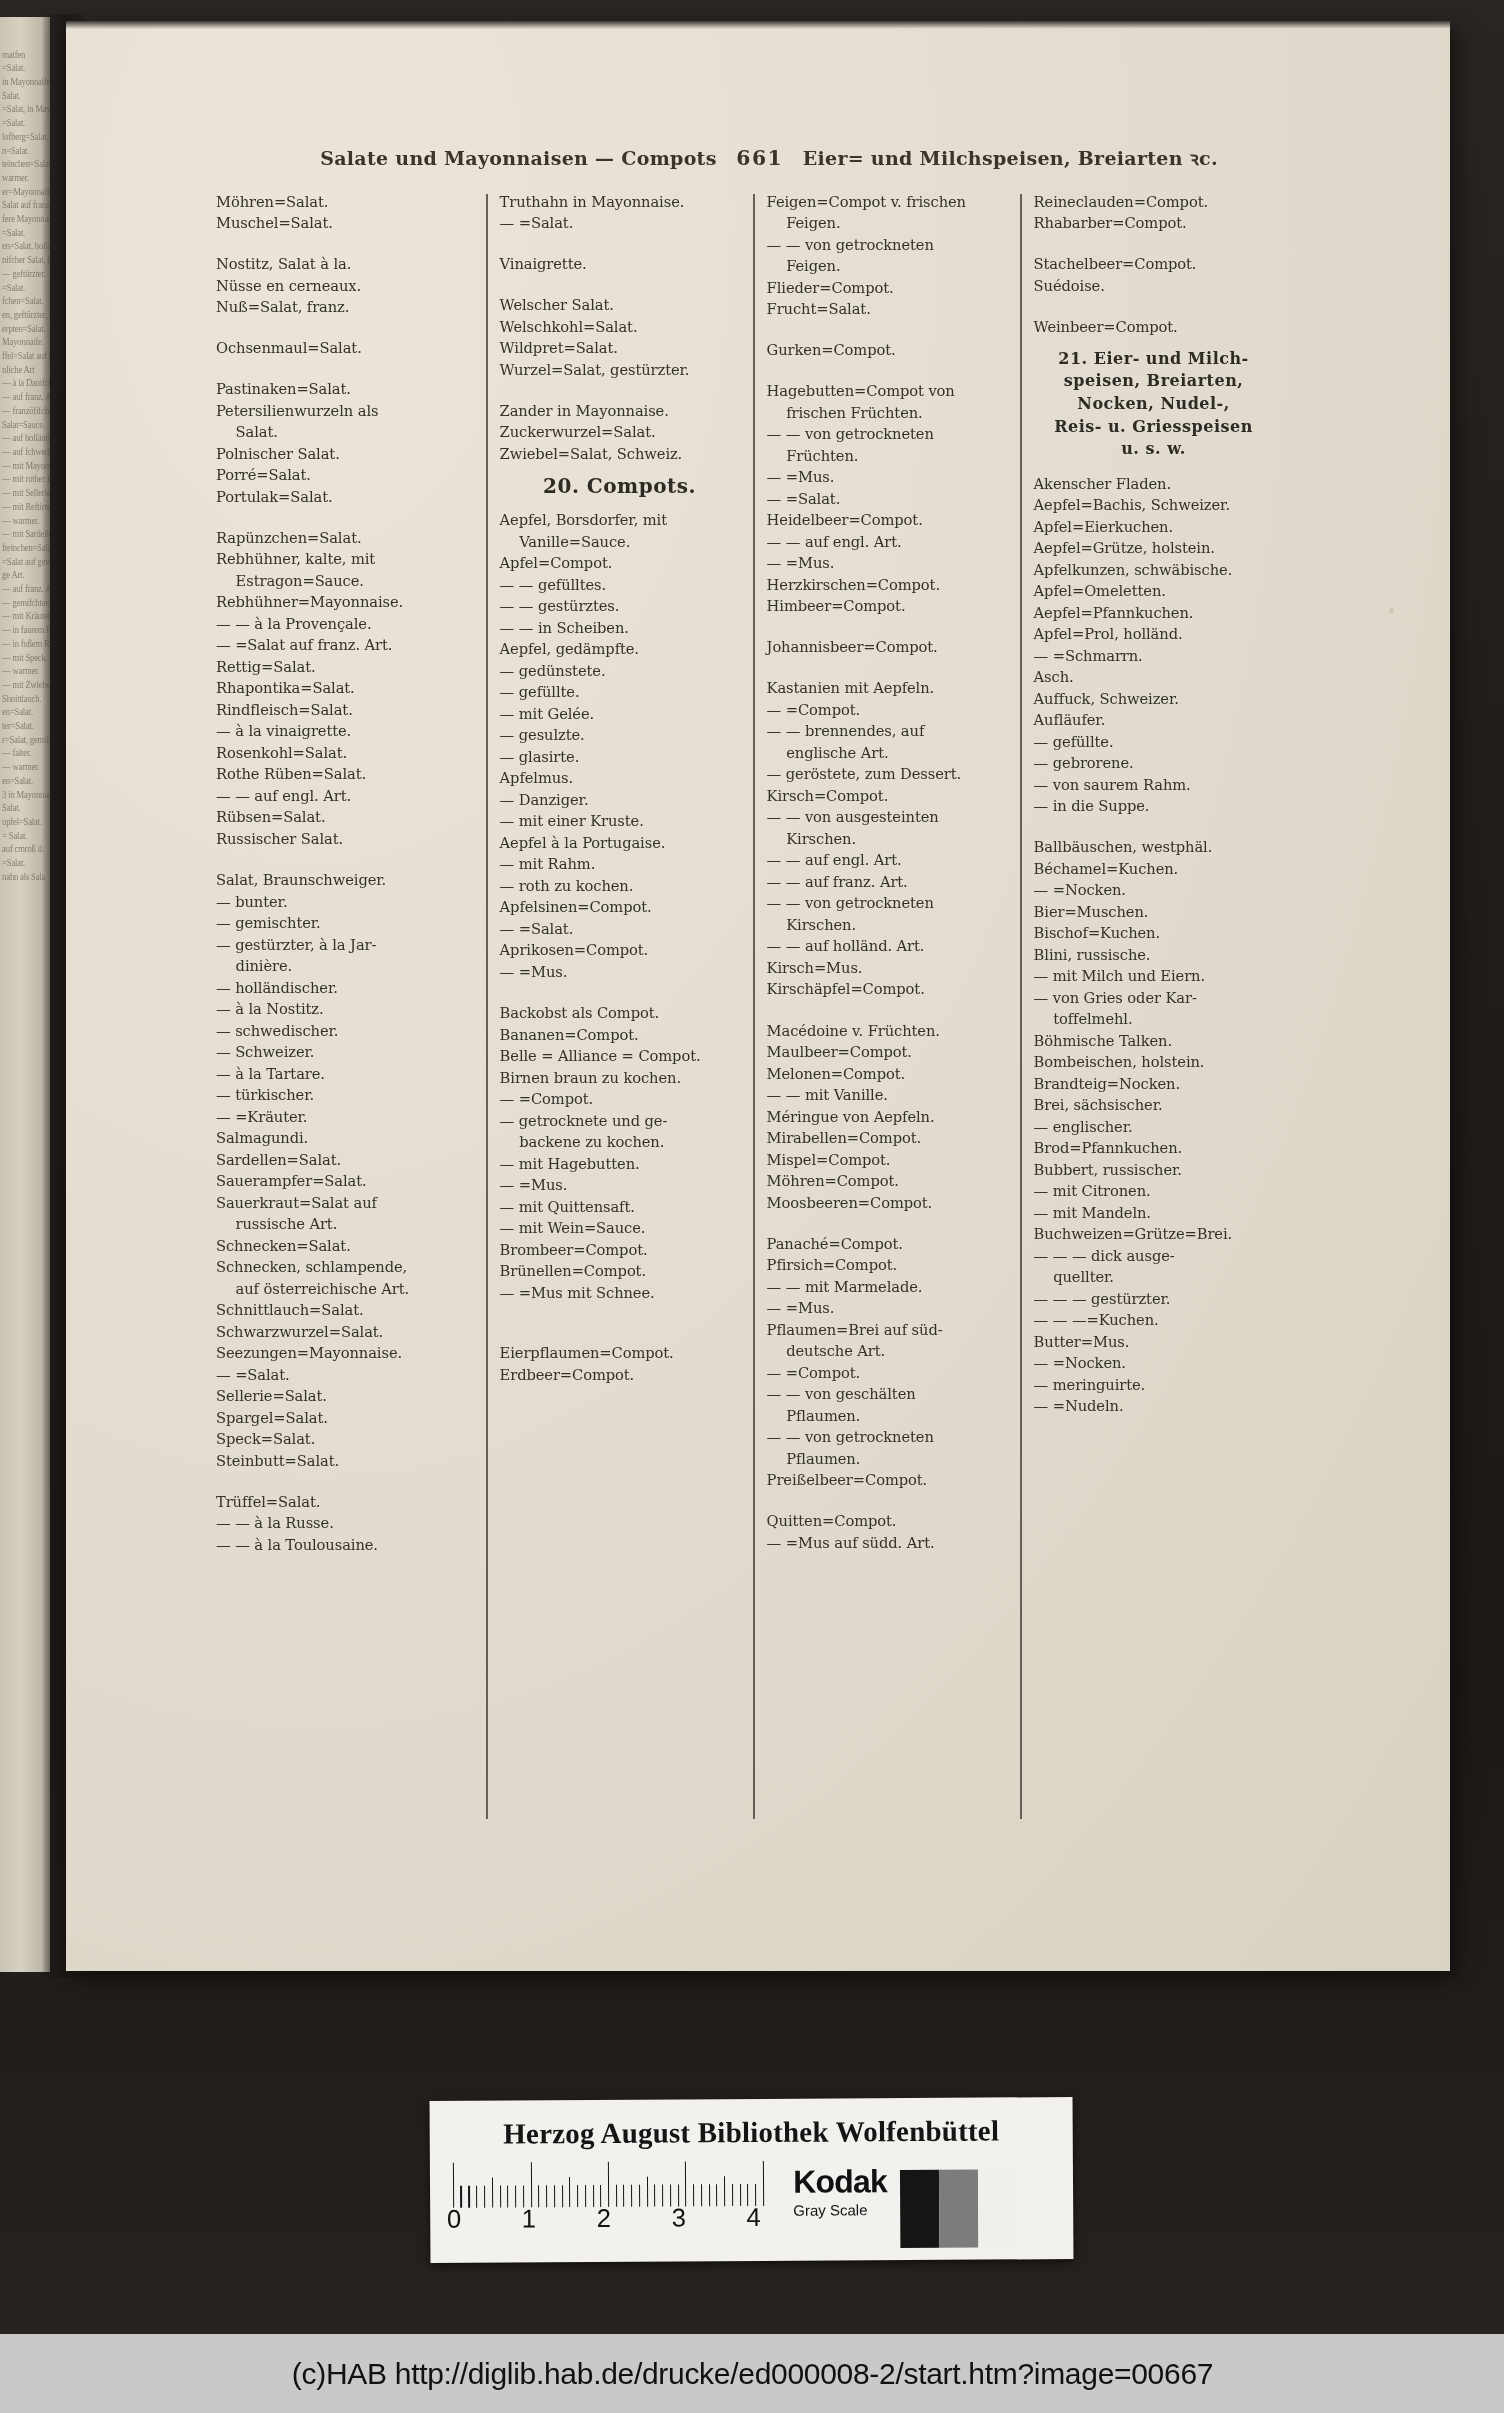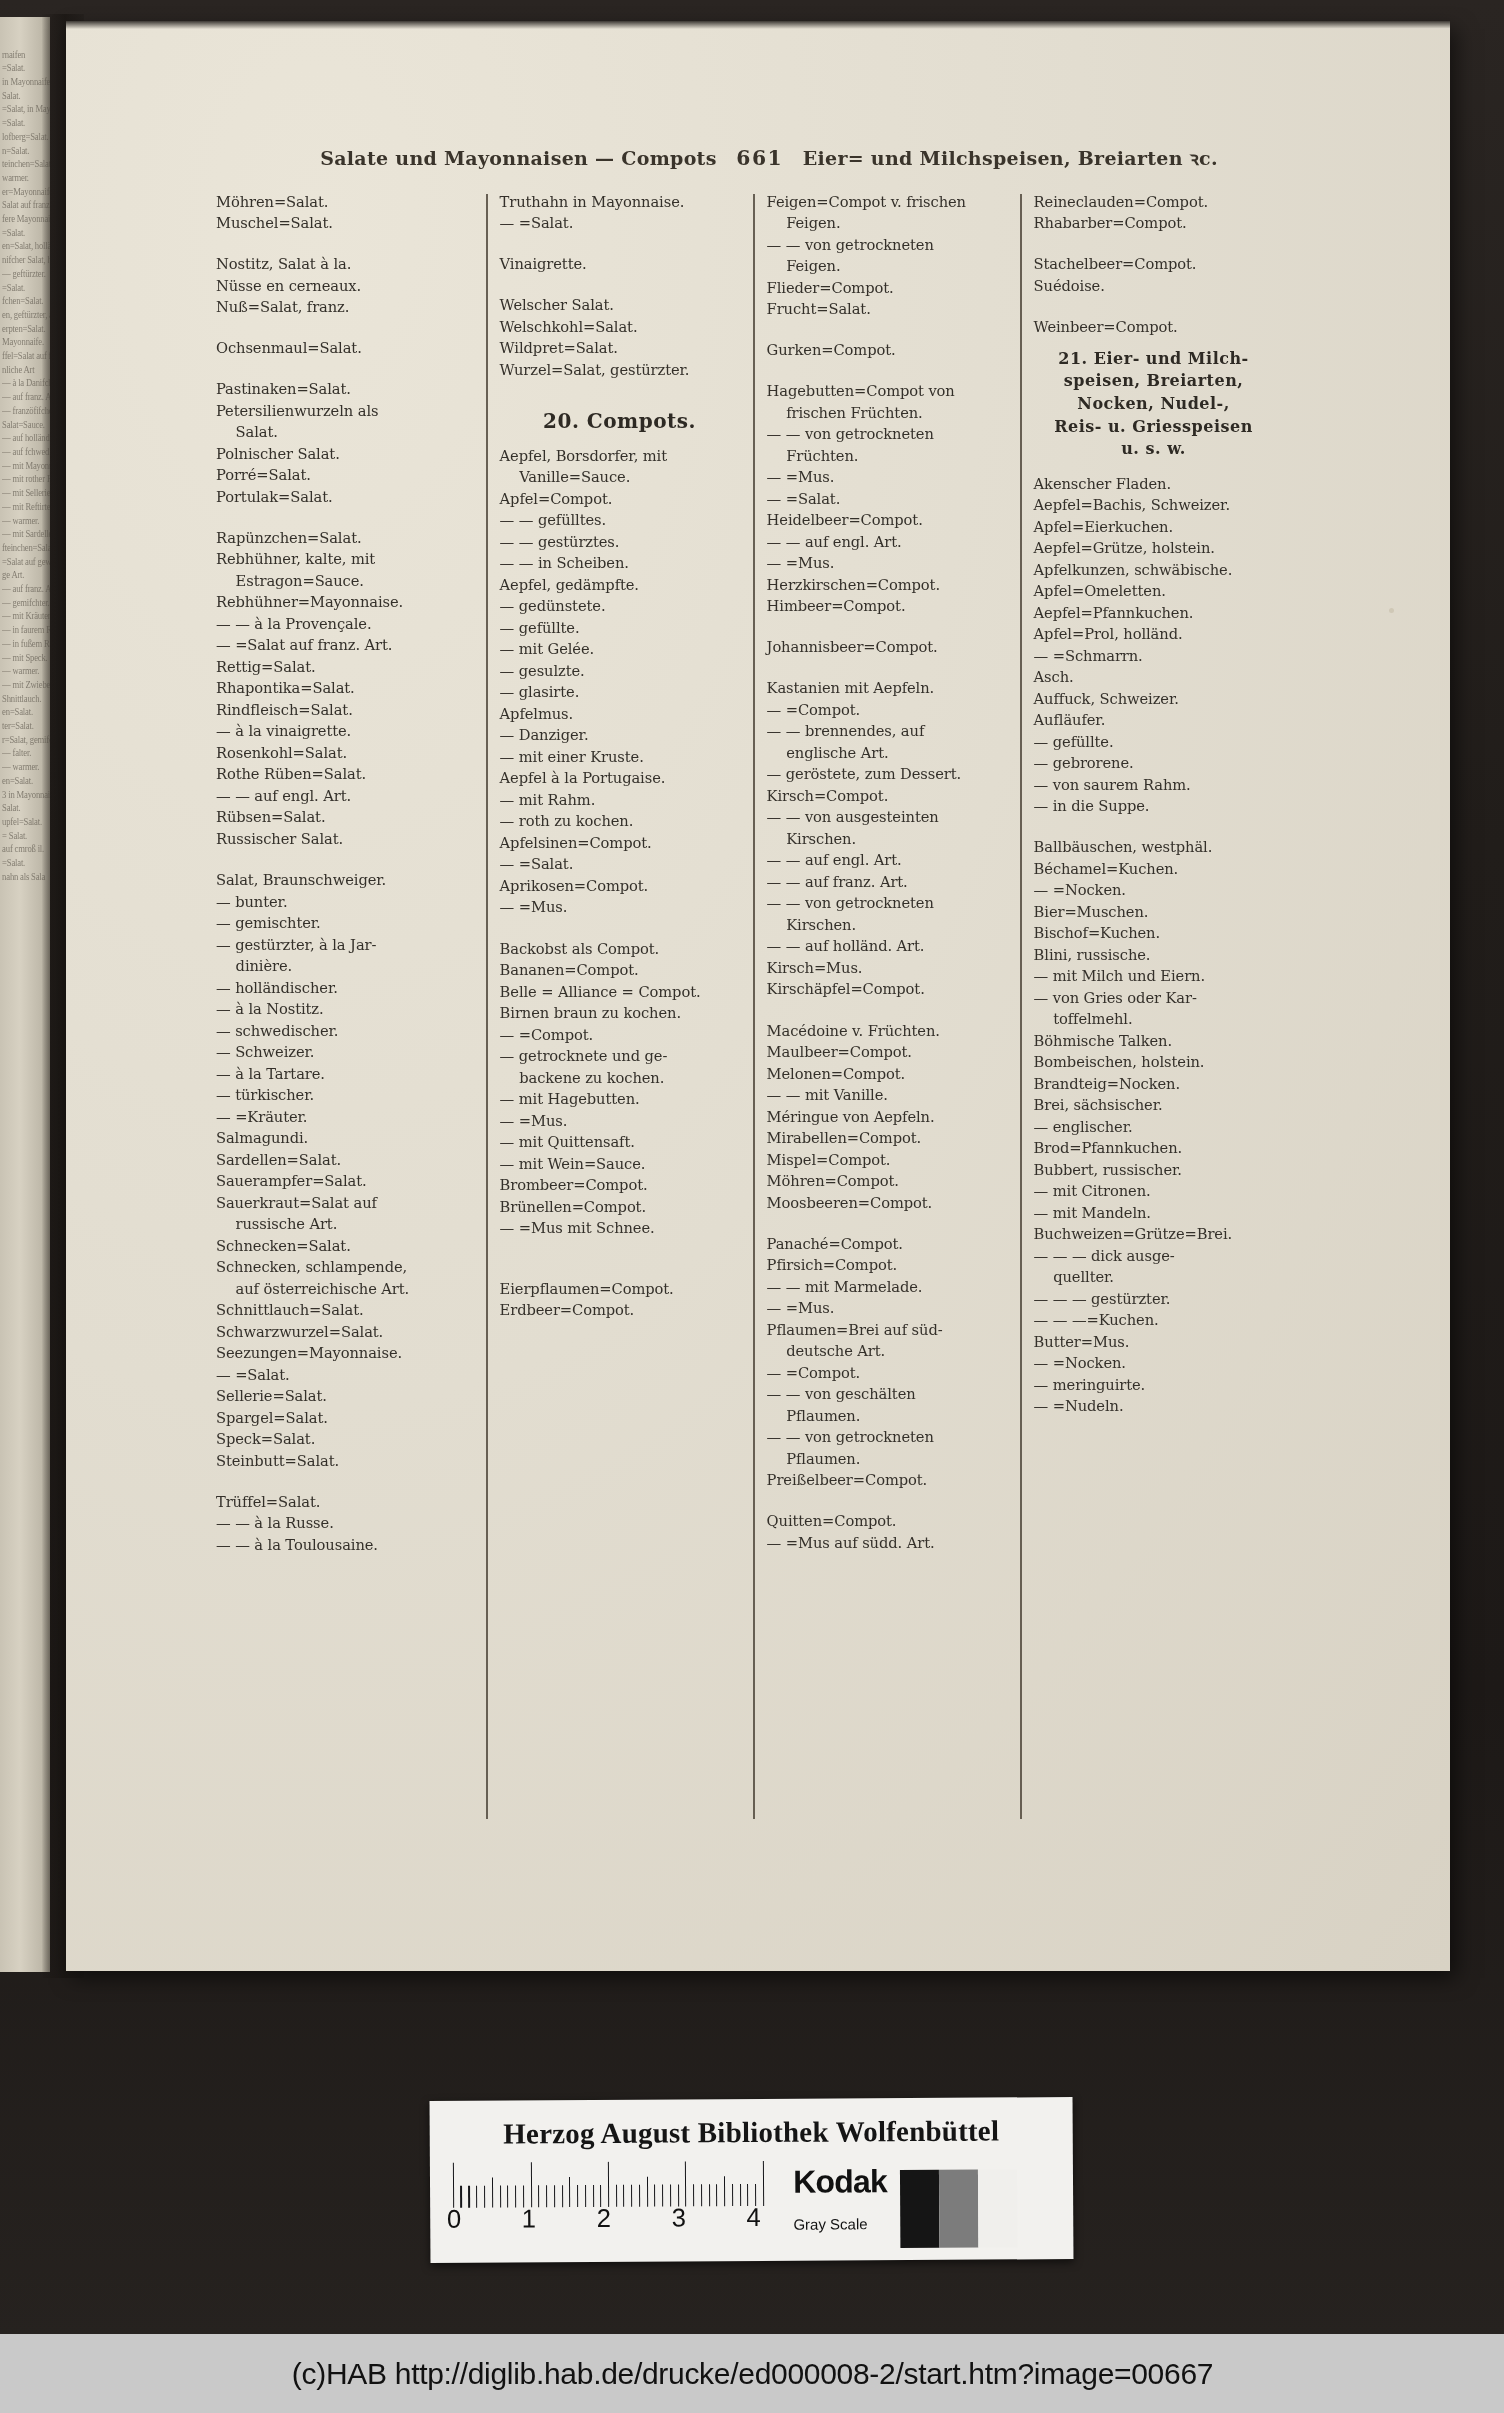--- a/index.html
+++ b/index.html
@@ -96,21 +96,21 @@
   }
   #card-lower{display:flex;align-items:flex-start;padding:7.5px 13.5px 0 16.6px;gap:13.5px;}
   #ruler{position:relative;width:333px;height:87px;}
   #ruler-ticks{position:relative;height:50px;}
   #ruler-ticks i{position:absolute;bottom:0;width:1.5px;background:#16161a;}
   #ruler-nums{display:flex;justify-content:space-between;width:314px;
     font-family:"Liberation Sans",sans-serif;font-size:25.6px;color:#111;margin-top:-3px;}
   #kodak-block{padding-top:10.5px;}
   #kodak-word{font-family:"Liberation Sans",sans-serif;font-weight:700;
     font-size:32px;color:#111;line-height:30px;letter-spacing:-0.8px;}
-  #kodak-sub{font-family:"Liberation Sans",sans-serif;font-size:15px;color:#111;margin-top:19px;}
+  #kodak-sub{font-family:"Liberation Sans",sans-serif;font-size:15px;color:#111;margin-top:5px;}
   #gray-patches{display:flex;margin-top:15px;height:78px;}
   #gray-patches span{display:block;width:39px;height:78px;}
   
   #footer-bar{
     position:absolute;left:0;bottom:0;width:1505px;height:79px;
     background:#c9c9c9;display:flex;align-items:center;justify-content:center;
   }
   #footer-text{
     font-family:"Liberation Sans",sans-serif;
     font-size:30px;color:#111;letter-spacing:-0.3px;white-space:nowrap;
@@ -295,20 +295,25 @@
             <div class="entry">Vinaigrette.</div>
           </div>
           <div class="gap"></div>
           <div class="entries">
             <div class="entry">Welscher Salat.</div>
             <div class="entry">Welschkohl=Salat.</div>
             <div class="entry">Wildpret=Salat.</div>
             <div class="entry">Wurzel=Salat, gestürzter.</div>
           </div>
           <div class="gap"></div>
+          <div class="entries">
+            <div class="entry">Zander in Mayonnaise.</div>
+            <div class="entry">Zuckerwurzel=Salat.</div>
+            <div class="entry">Zwiebel=Salat, Schweiz.</div>
+          </div>
           <div class="section-head">
             <div>20. Compots.</div>
           </div>
           <div class="entries">
             <div class="entry ind">Aepfel, Borsdorfer, mit</div>
             <div class="entry cont">Vanille=Sauce.</div>
             <div class="entry">Apfel=Compot.</div>
             <div class="entry ind">— — gefülltes.</div>
             <div class="entry ind">— — gestürztes.</div>
             <div class="entry ind">— — in Scheiben.</div>

